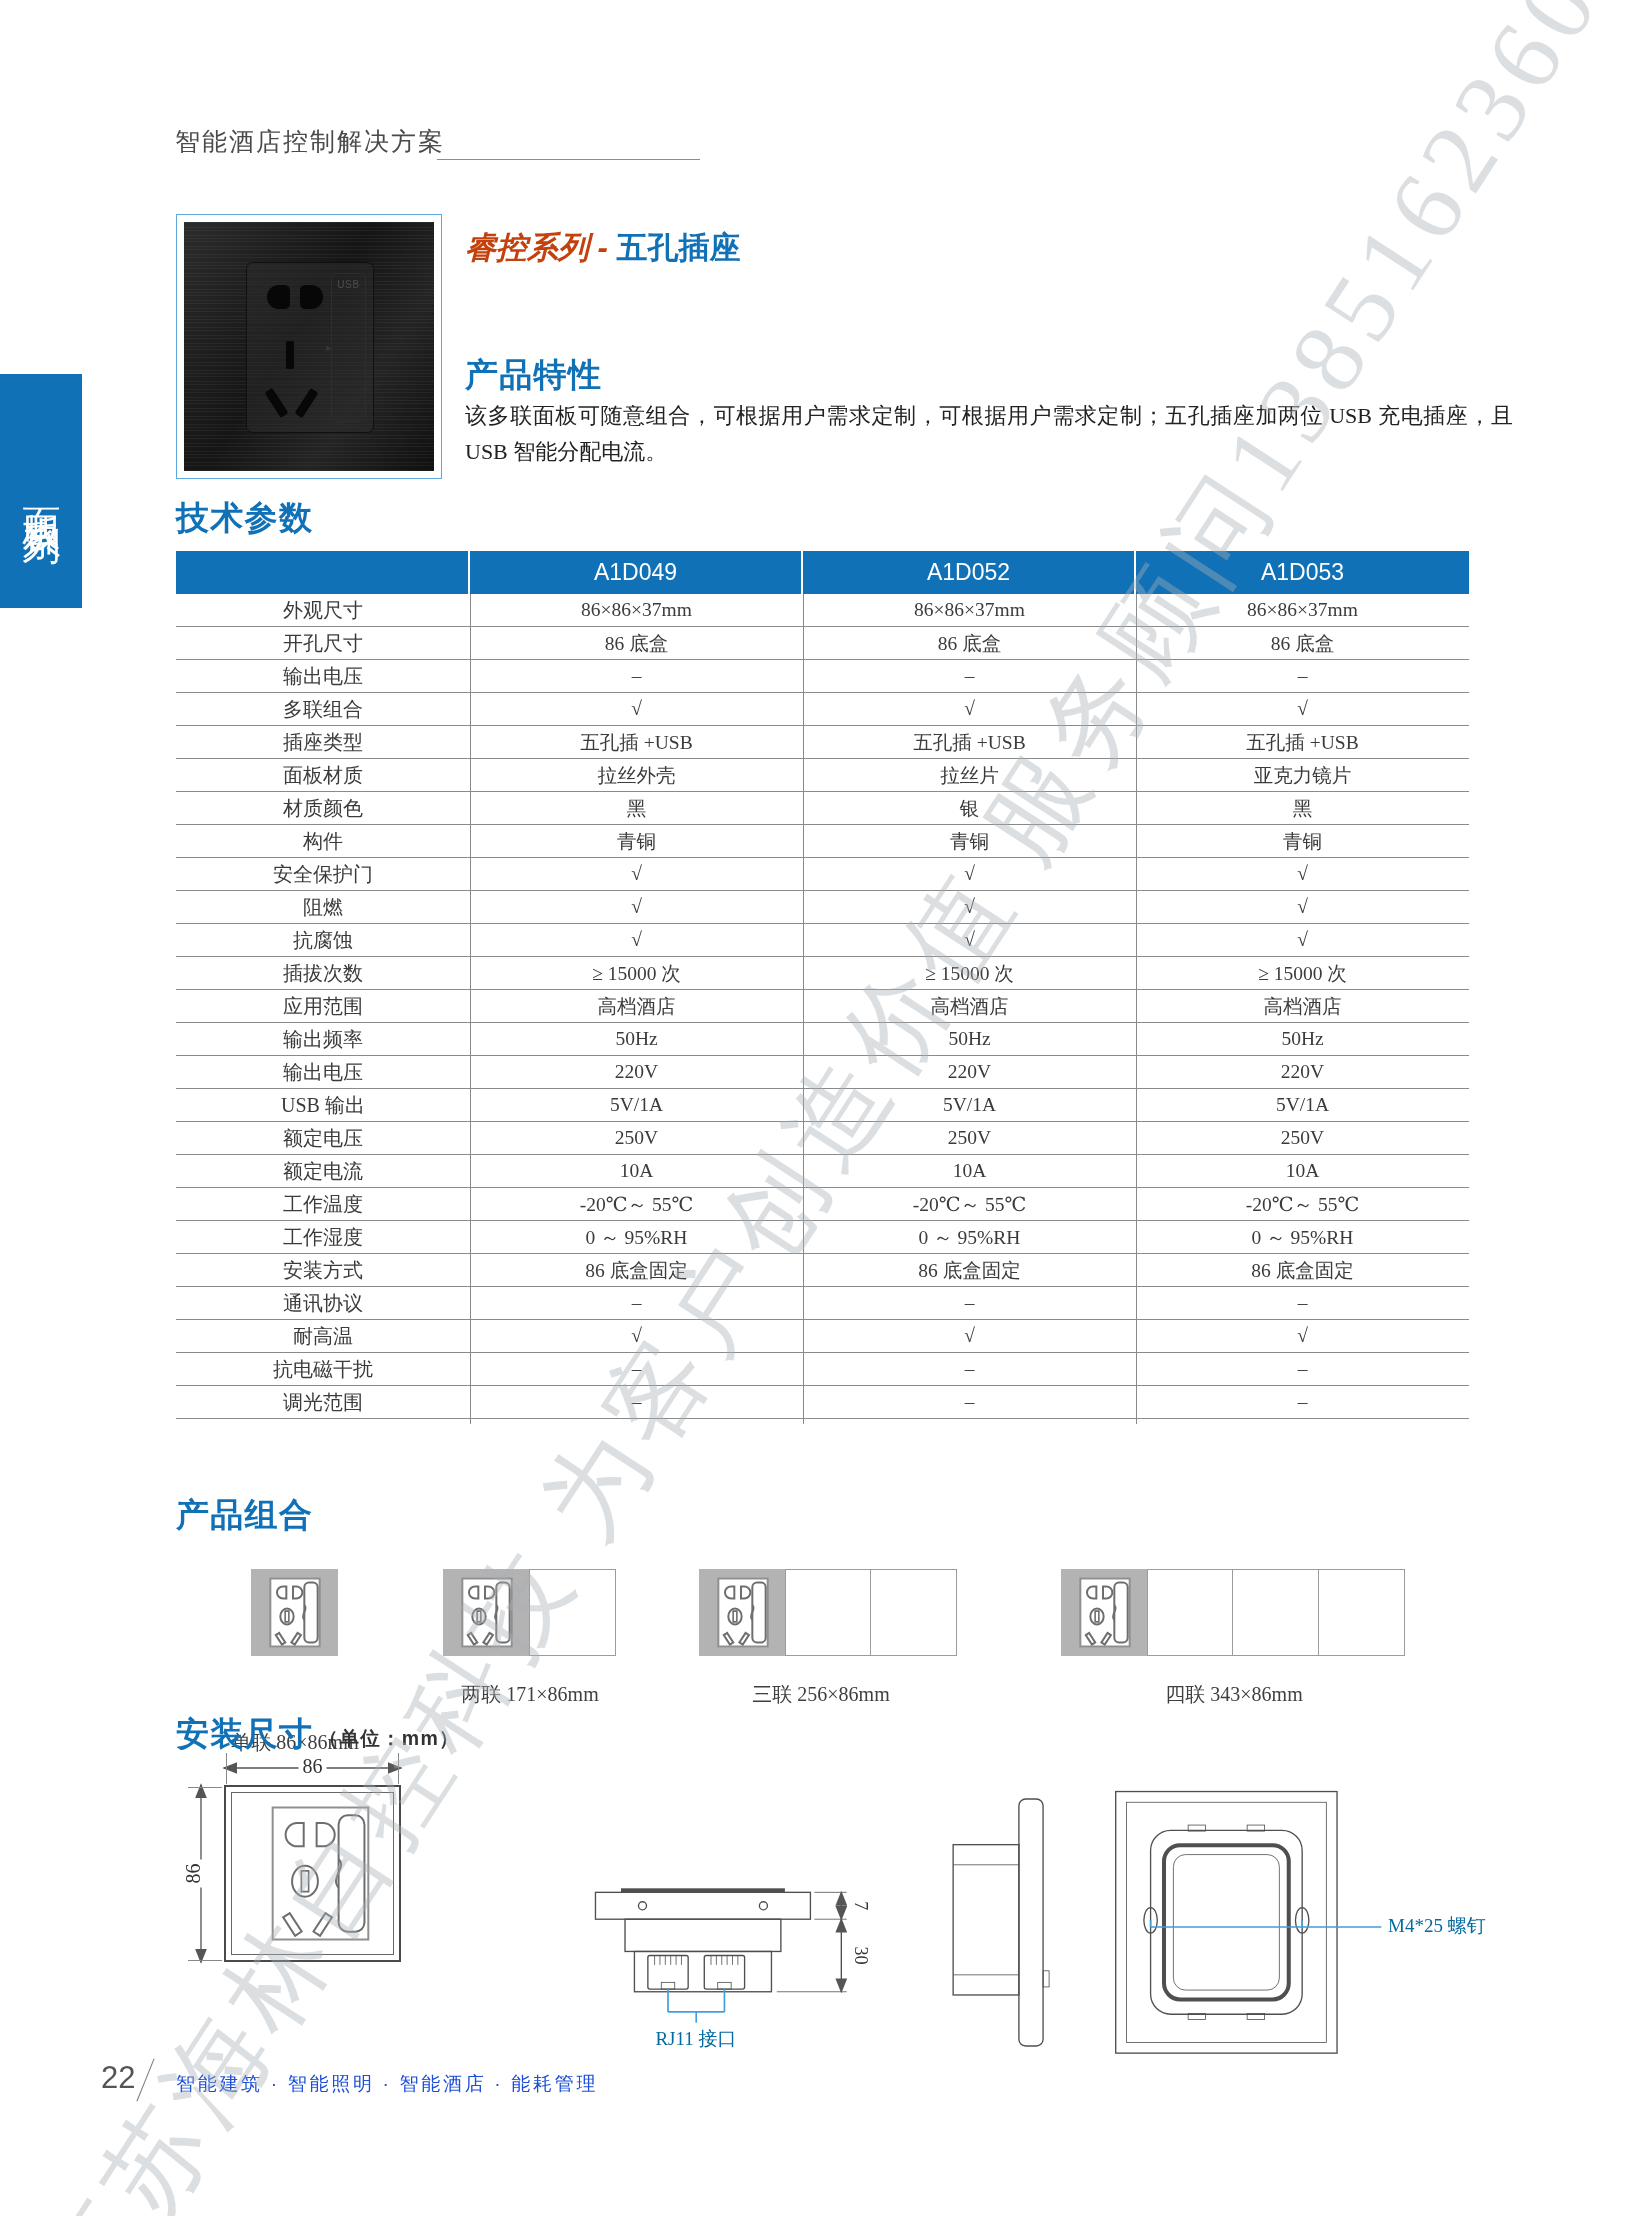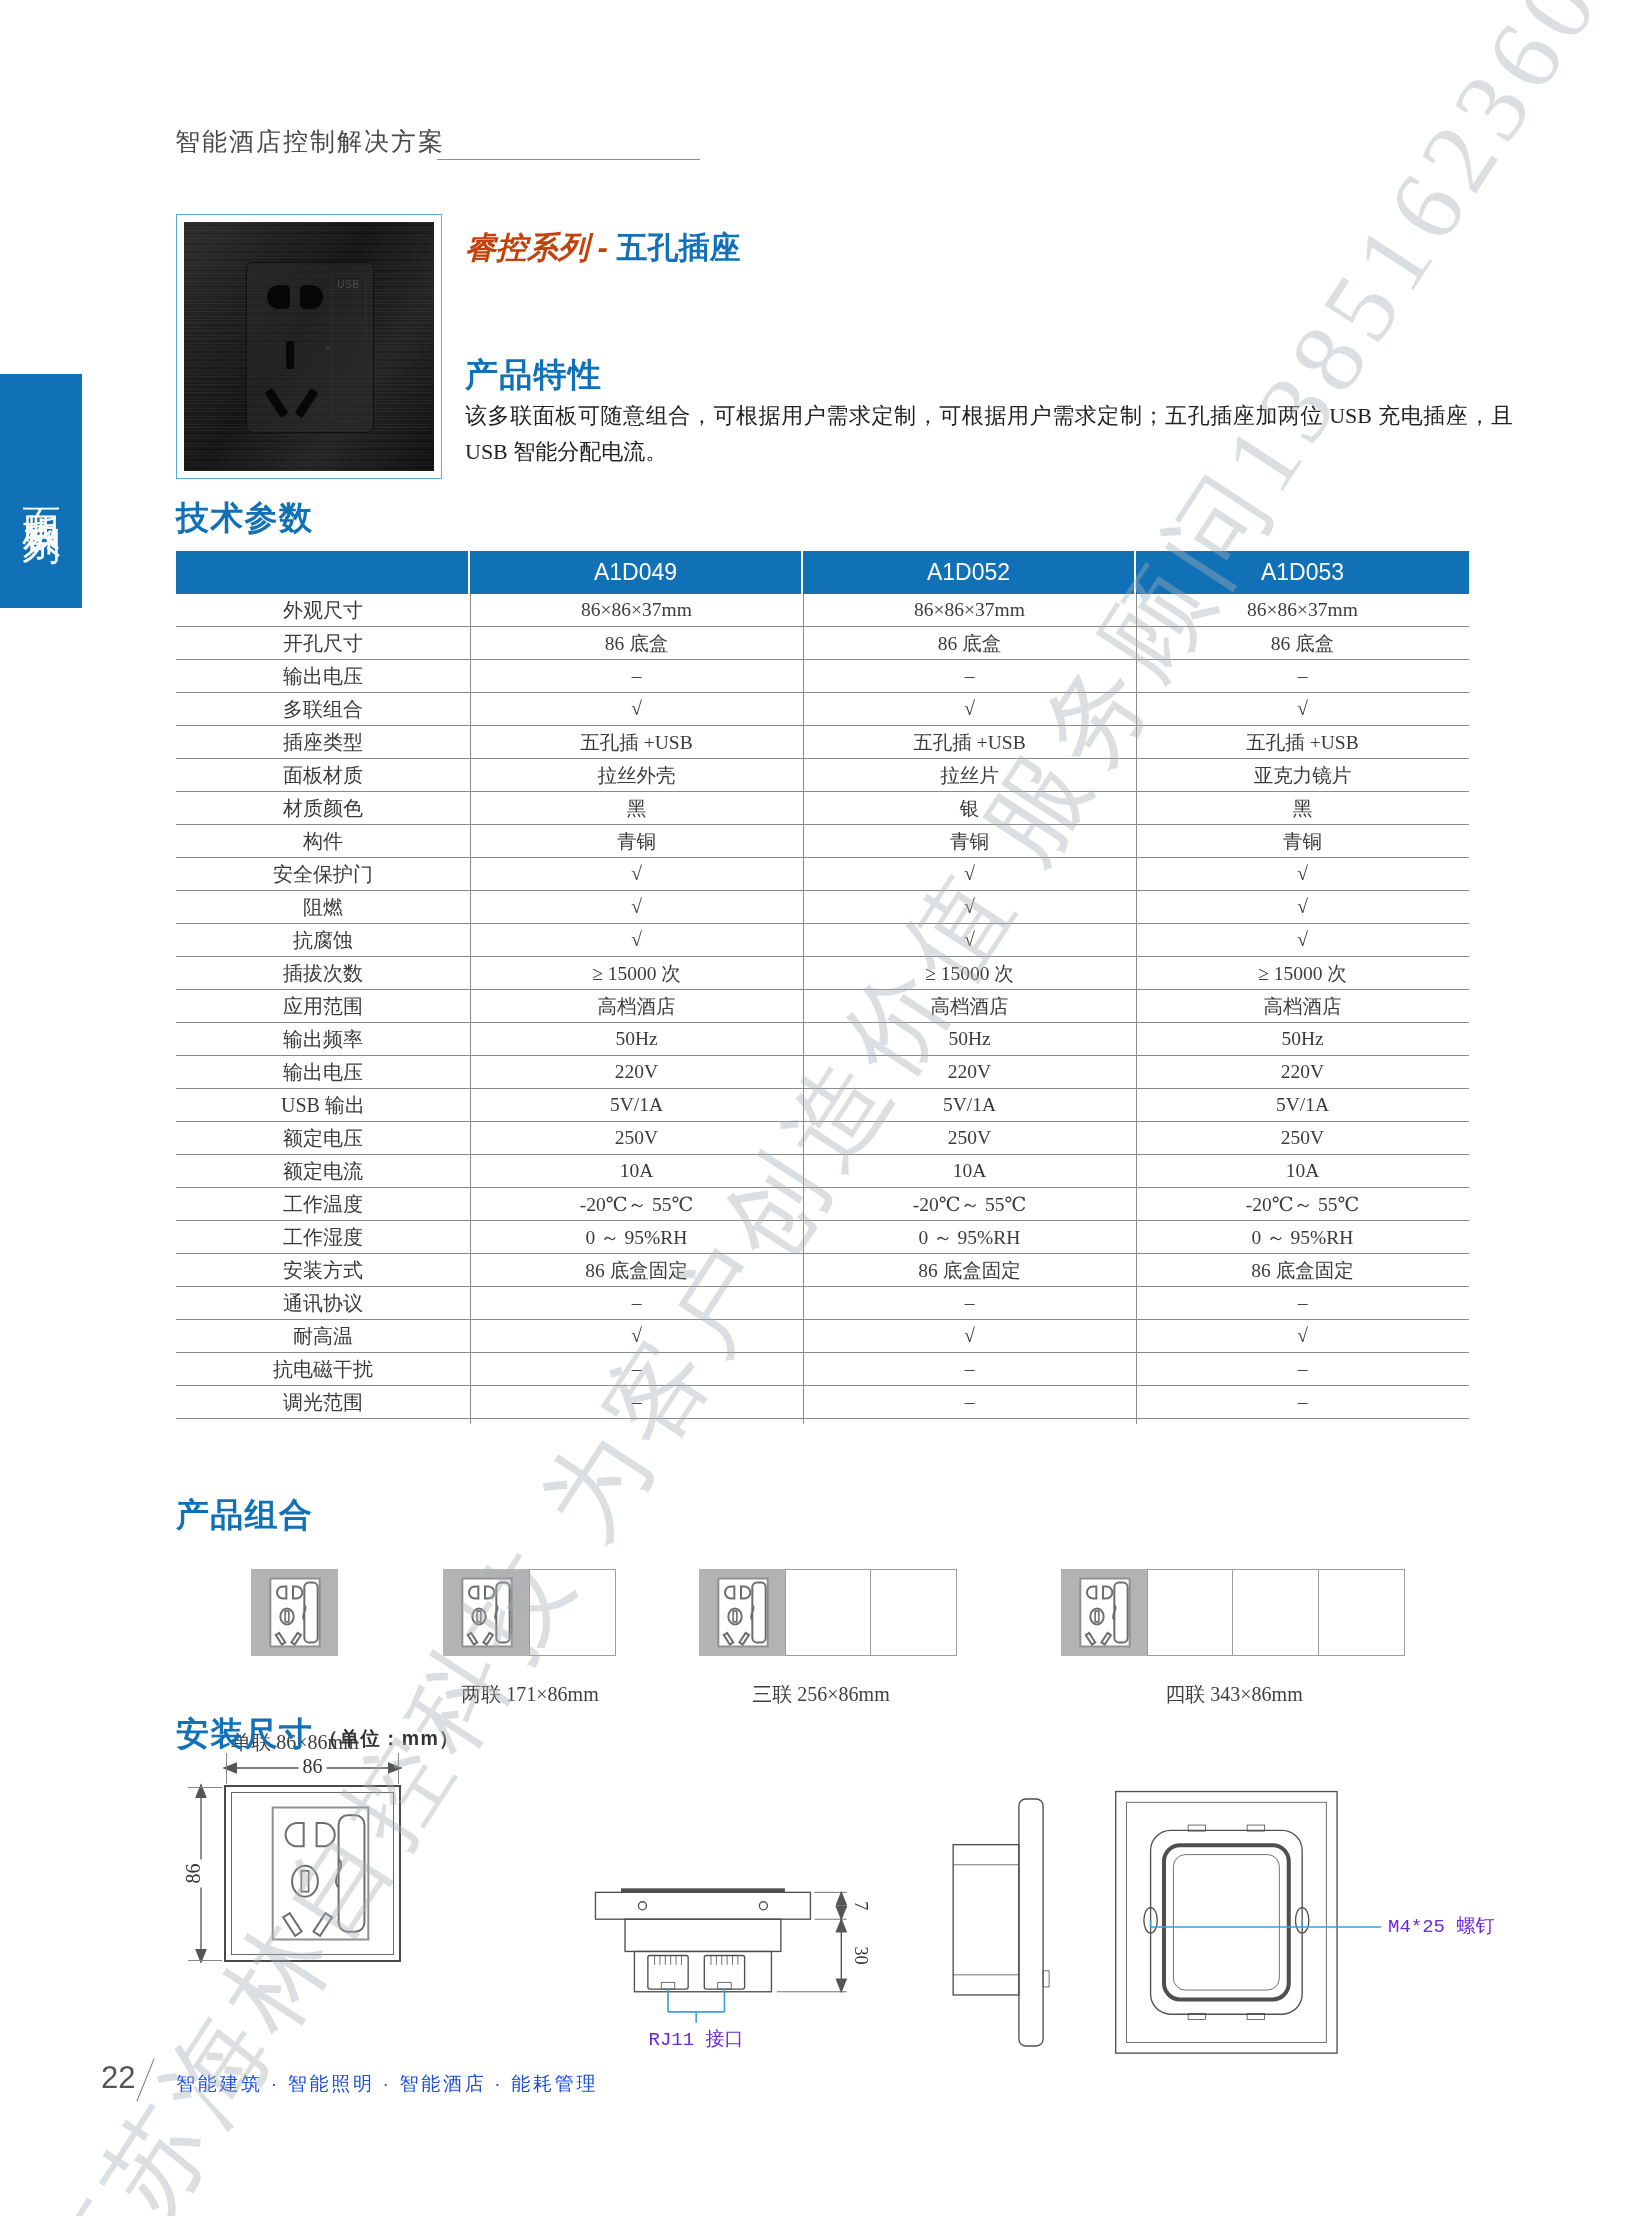--- a/index.html
+++ b/index.html
@@ -92,21 +92,21 @@
   .tick-v{position:absolute;width:0.7px;height:31px;background:#888;}
   .tick-h{position:absolute;height:0.7px;width:34px;background:#888;}
 
   .draw{position:absolute;}
   .draw rect,.draw path,.draw ellipse,.draw circle,.draw line{fill:none;stroke:#4f4f4f;stroke-width:2;}
   .draw .fill{fill:#4f4f4f;stroke:none;}
   .draw .thin{stroke-width:1.2;}
   .draw .thick{stroke-width:6;}
   .draw .blue{stroke:#3FA0DB;stroke-width:2.5;}
   .draw text{font-family:"Liberation Serif","DejaVu Serif",serif;font-size:27px;fill:#333;stroke:none;}
-  .d-label{position:absolute;font-size:19px;color:#6d28d9;font-family:Liberation Mono, monospace;}
+  .d-label{position:absolute;font-size:19px;color:#0369a1;}
   .rj11-label{left:629px;top:2026px;width:134px;text-align:center;}
   .screw-label{left:1388px;top:1913px;}
 
   svg.defs{position:absolute;width:0;height:0;}
   #sockface rect,#sockface path,#sockface ellipse{vector-effect:non-scaling-stroke;}
 </style>
 </head>
 <body>
 
 <svg class="defs">

